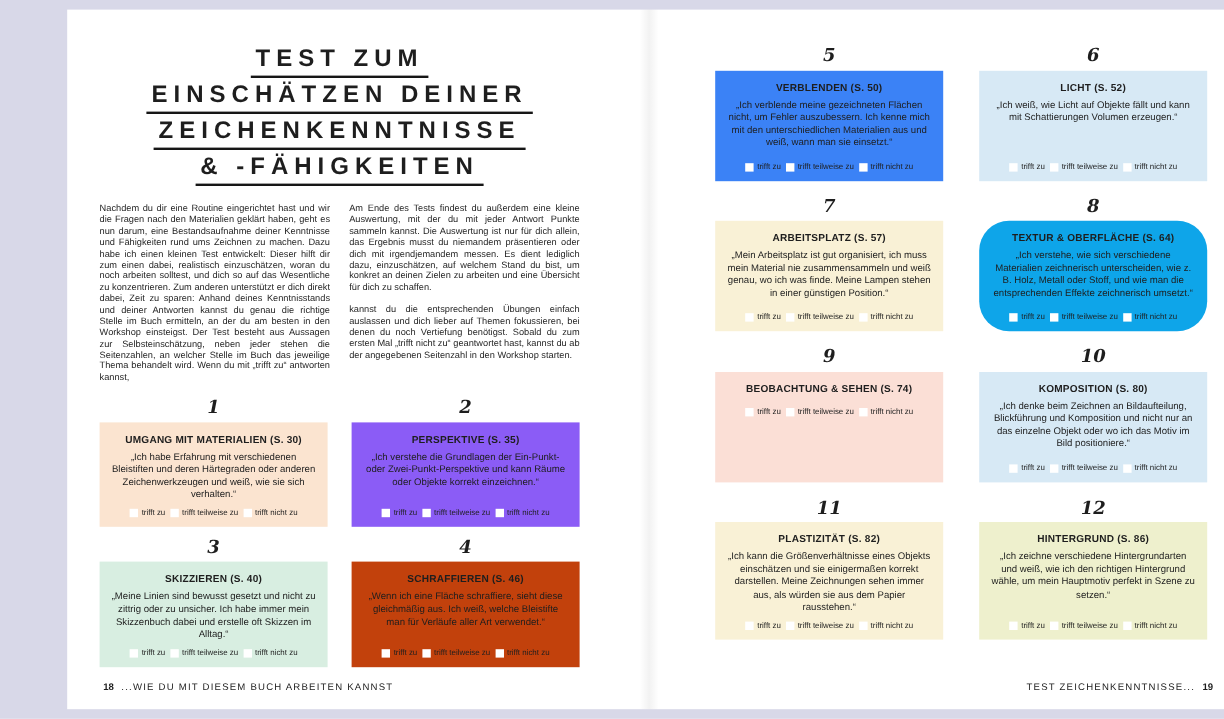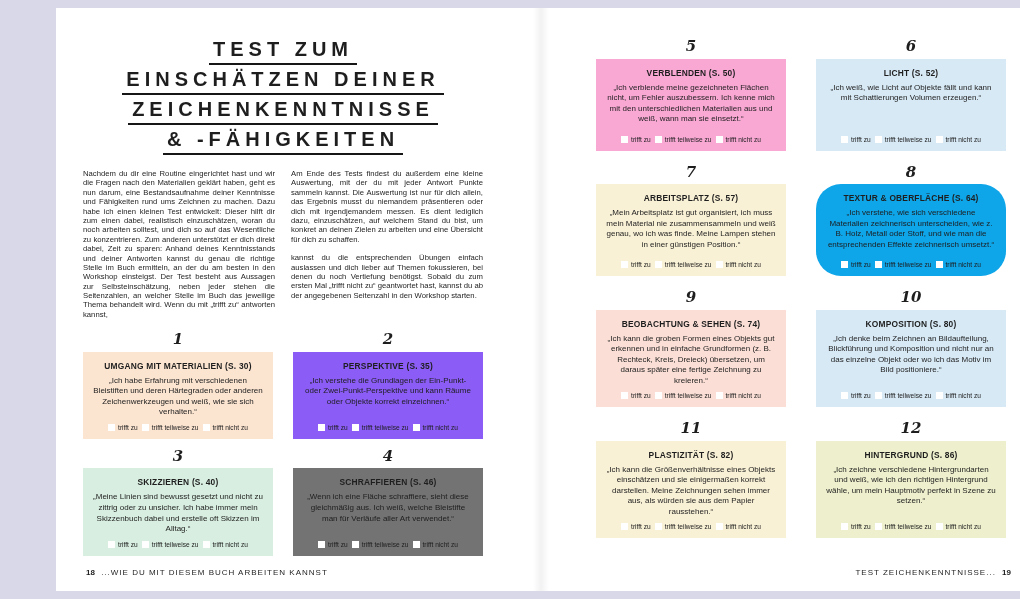--- a/index.html
+++ b/index.html
@@ -156,21 +156,21 @@
             <span class="answer">
                 <span class="checkbox"></span>
                 <span class="answer-label">trifft nicht zu</span>
               </span>
           </div>
         </div>
       </div>
 
       <div class="card-cell">
         <div class="card-number">4</div>
-        <div class="card" style="background-color: #737373;">
+        <div class="card" style="background-color: #c2410c;">
           <div class="card-title">SCHRAFFIEREN (S. 46)</div>
           <div class="card-quote">„Wenn ich eine Fläche schraffiere, sieht diese gleichmäßig aus. Ich weiß, welche Bleistifte man für Verläufe aller Art verwendet.“</div>
           <div class="answers">
             <span class="answer">
                 <span class="checkbox"></span>
                 <span class="answer-label">trifft zu</span>
               </span>
             <span class="answer">
                 <span class="checkbox"></span>
                 <span class="answer-label">trifft teilweise zu</span>
@@ -190,21 +190,21 @@
       <span>...WIE DU MIT DIESEM BUCH ARBEITEN KANNST</span>
     </div>
   </div>
 
   <div class="page page-right">
 
     <div class="cards">
 
       <div class="card-cell">
         <div class="card-number">5</div>
-        <div class="card" style="background-color: #f9a8d4;">
+        <div class="card" style="background-color: #3b82f6;">
           <div class="card-title">VERBLENDEN (S. 50)</div>
           <div class="card-quote">„Ich verblende meine gezeichneten Flächen nicht, um Fehler auszubessern. Ich kenne mich mit den unterschiedlichen Materialien aus und weiß, wann man sie einsetzt.“</div>
           <div class="answers">
             <span class="answer">
                 <span class="checkbox"></span>
                 <span class="answer-label">trifft zu</span>
               </span>
             <span class="answer">
                 <span class="checkbox"></span>
                 <span class="answer-label">trifft teilweise zu</span>
@@ -280,21 +280,20 @@
                 <span class="answer-label">trifft nicht zu</span>
               </span>
           </div>
         </div>
       </div>
 
       <div class="card-cell">
         <div class="card-number">9</div>
         <div class="card" style="background-color: rgb(251, 223, 214);">
           <div class="card-title">BEOBACHTUNG &amp; SEHEN (S. 74)</div>
-          <div class="card-quote">„Ich kann die groben Formen eines Objekts gut erkennen und in einfache Grundformen (z. B. Rechteck, Kreis, Dreieck) übersetzen, um daraus später eine fertige Zeichnung zu kreieren.“</div>
           <div class="answers">
             <span class="answer">
                 <span class="checkbox"></span>
                 <span class="answer-label">trifft zu</span>
               </span>
             <span class="answer">
                 <span class="checkbox"></span>
                 <span class="answer-label">trifft teilweise zu</span>
               </span>
             <span class="answer">

